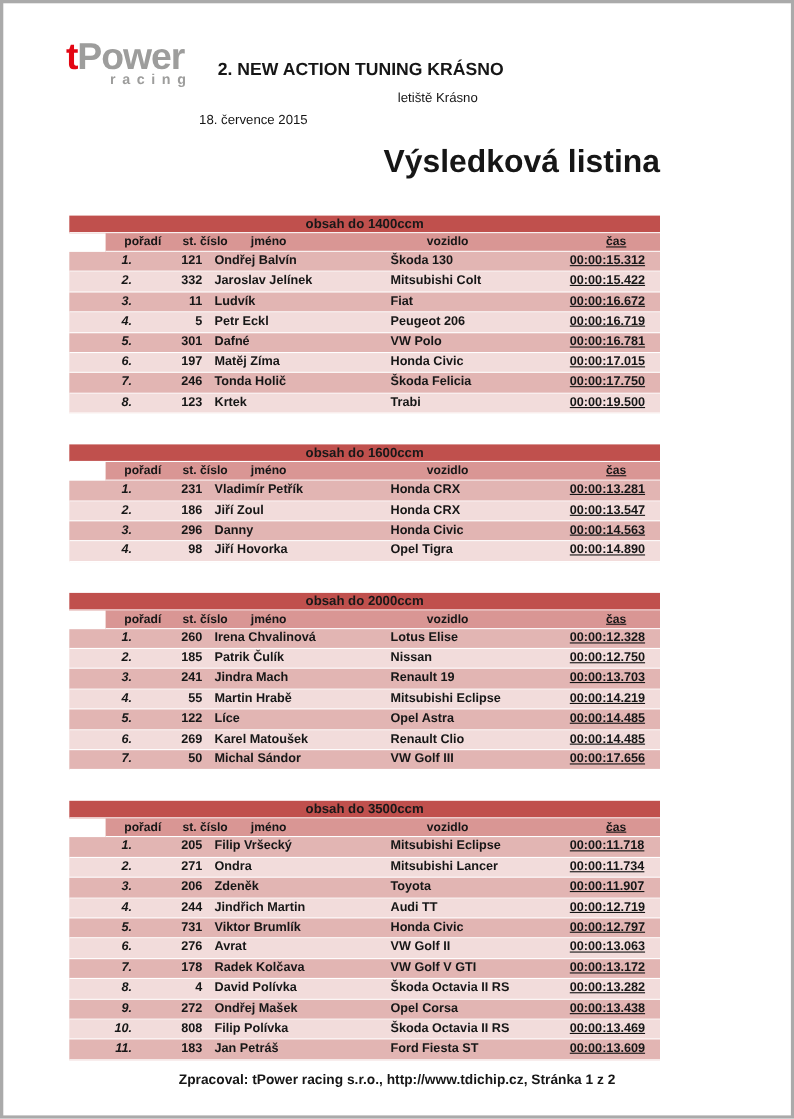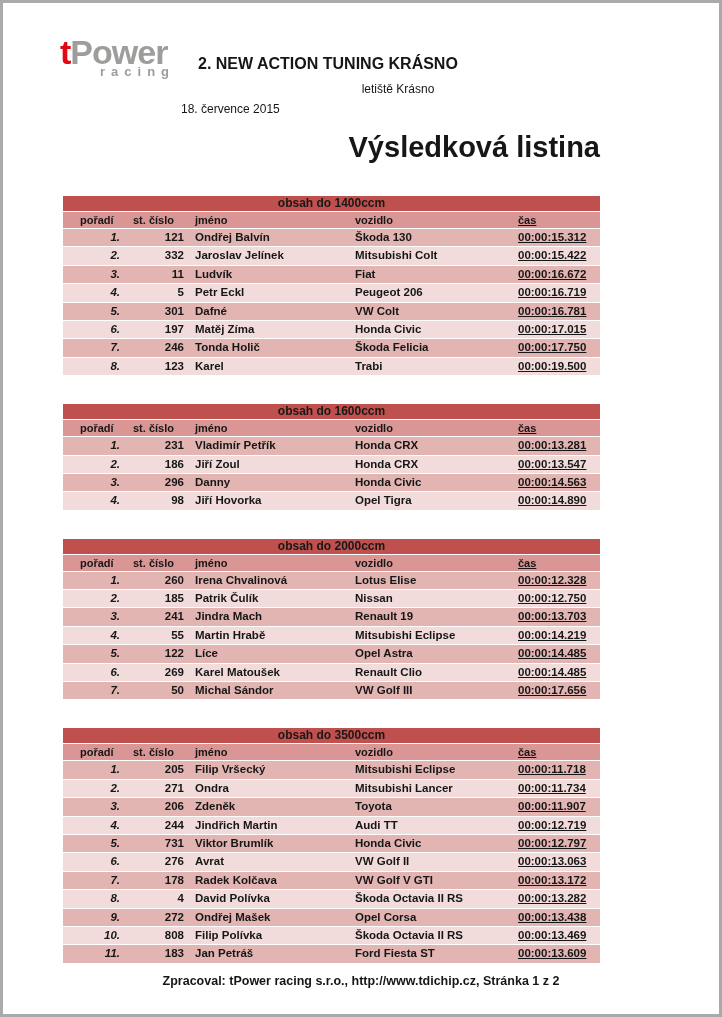--- a/index.html
+++ b/index.html
@@ -24,21 +24,21 @@
   .event-date{position:absolute;left:178px;top:99px;font-size:12px;}
   .doc-title{position:absolute;left:60px;top:128px;width:537px;text-align:right;font-size:29px;font-weight:bold;}
   
   .tables-wrap{position:absolute;left:60px;top:193px;width:537px;}
   .result-table{width:537px;margin-bottom:28px;font-weight:bold;}
   .table-title{
     background:var(--bar);height:15px;line-height:15px;border-bottom:1px solid #fff;
     text-align:center;font-size:12px;font-weight:bold;color:#181818;
   }
   .row{display:flex;border-bottom:1px solid #fff;}
-  .row.header{background:var(--header-row);height:16px;line-height:16px;font-size:11px;}
+  .row.header{background:var(--header-row);height:16px;line-height:16px;font-size:11px;margin-left:33px;}
   .row.data{height:17.4px;line-height:17.4px;font-size:11.5px;}
   .row.odd{background:var(--row-odd);}
   .row.even{background:var(--row-even);}
   .cell{box-sizing:border-box;flex:none;overflow:hidden;white-space:nowrap;}
   .col0{width:65px;text-align:right;padding-right:8px;font-style:italic;}
   .col1{width:62px;text-align:right;padding-right:6px;}
   .col2{width:160px;text-align:left;padding-left:5px;}
   .col3{width:163px;text-align:left;padding-left:5px;}
   .col4{width:87px;text-align:left;padding-left:5px;text-decoration:underline;}
   .row.header .col0{text-align:left;padding-left:17px;font-style:normal;}
@@ -98,41 +98,41 @@
             <div class="cell col0">4.</div>
             <div class="cell col1">5</div>
             <div class="cell col2">Petr Eckl</div>
             <div class="cell col3">Peugeot 206</div>
             <div class="cell col4">00:00:16.719</div>
           </div>
           <div class="row data odd">
             <div class="cell col0">5.</div>
             <div class="cell col1">301</div>
             <div class="cell col2">Dafné</div>
-            <div class="cell col3">VW Colt</div>
+            <div class="cell col3">VW Polo</div>
             <div class="cell col4">00:00:16.781</div>
           </div>
           <div class="row data even">
             <div class="cell col0">6.</div>
             <div class="cell col1">197</div>
             <div class="cell col2">Matěj Zíma</div>
             <div class="cell col3">Honda Civic</div>
             <div class="cell col4">00:00:17.015</div>
           </div>
           <div class="row data odd">
             <div class="cell col0">7.</div>
             <div class="cell col1">246</div>
             <div class="cell col2">Tonda Holič</div>
             <div class="cell col3">Škoda Felicia</div>
             <div class="cell col4">00:00:17.750</div>
           </div>
           <div class="row data even">
             <div class="cell col0">8.</div>
             <div class="cell col1">123</div>
-            <div class="cell col2">Karel</div>
+            <div class="cell col2">Krtek</div>
             <div class="cell col3">Trabi</div>
             <div class="cell col4">00:00:19.500</div>
           </div>
         </div>
   </div>
 
   <div class="result-table">
     <div class="table-title">obsah do 1600ccm</div>
     <div class="row header">
           <div class="cell col0">pořadí</div>

